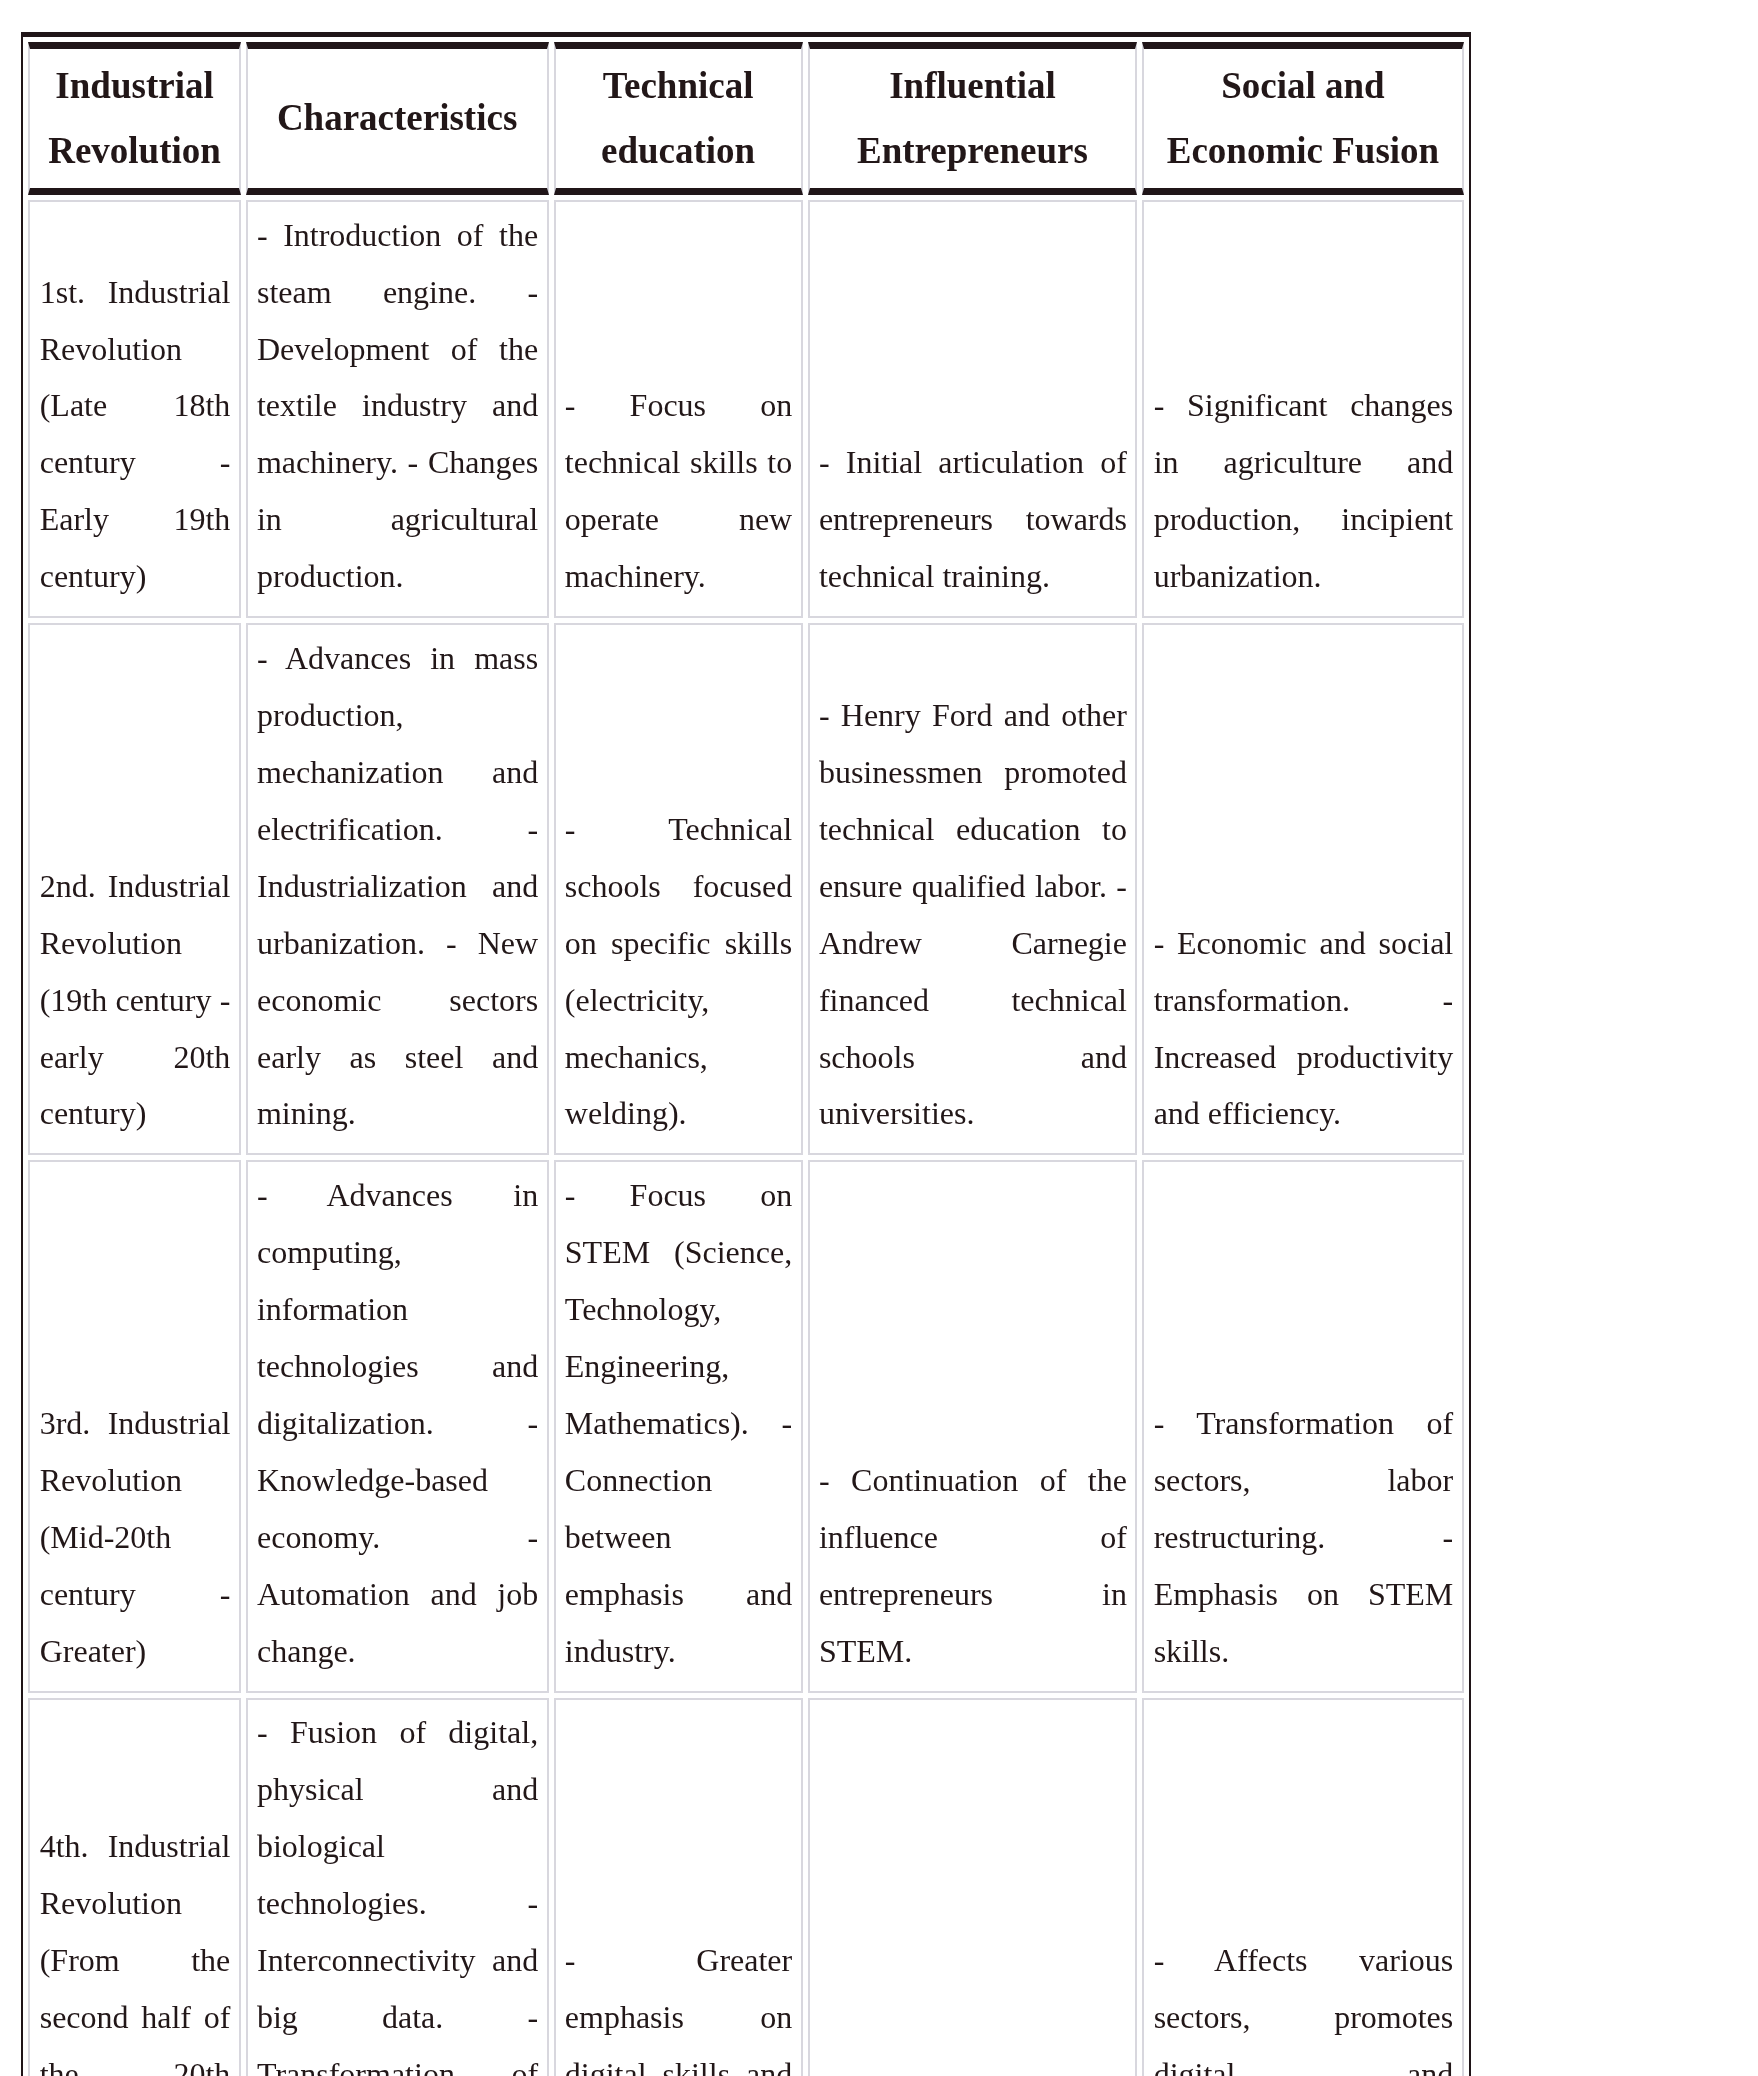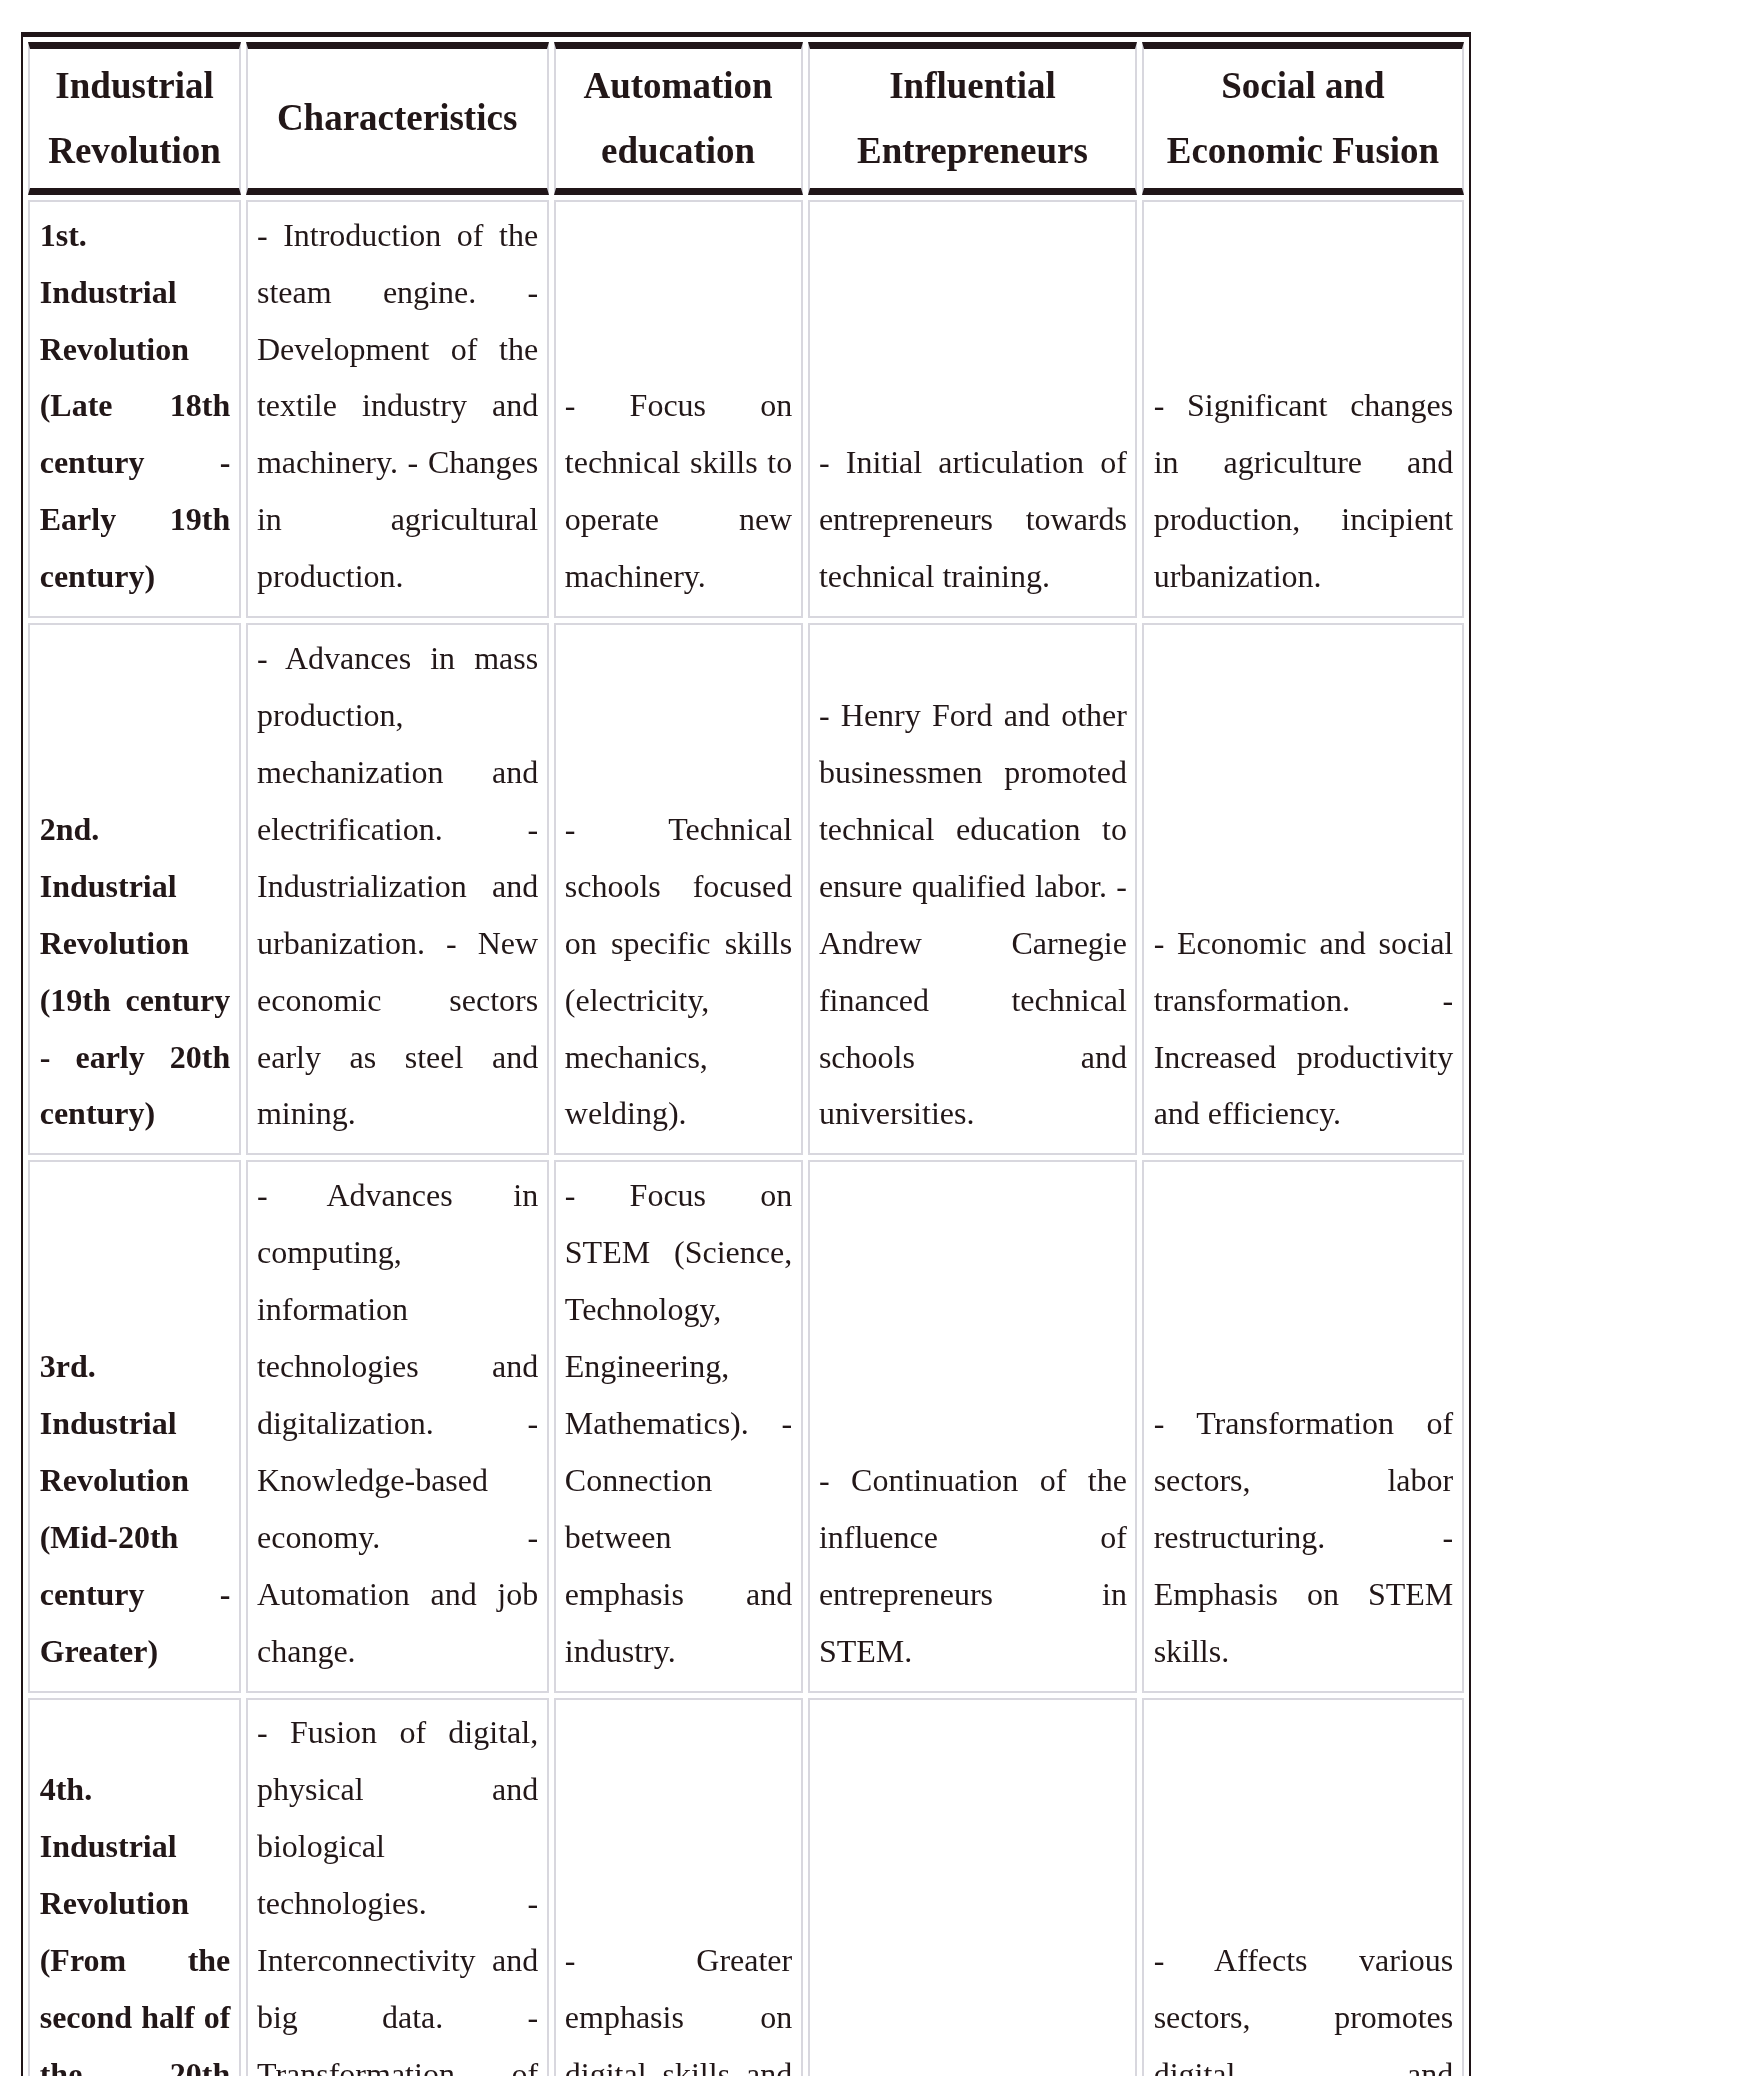--- a/index.html
+++ b/index.html
@@ -53,21 +53,21 @@
   }
   td {
     font-size: 32px;
     line-height: 1.78;
     text-align: justify;
     text-justify: inter-word;
     vertical-align: bottom;
     padding: 4.6px 8.4px 11px 9.3px;
   }
   td.period {
-    font-weight: bold;
+    font-weight: normal;
     margin-left: 24px;
   }
   tr.r1 td { height: 393px; }
   tr.r2 td { height: 481px; }
   tr.r3 td { height: 478px; }
   tr.r4 td { height: 481px; }
   col.c1 { width: 15.0%; }
   col.c2 { width: 21.4%; }
   col.c3 { width: 17.6%; }
   col.c4 { width: 23.3%; }
@@ -83,21 +83,21 @@
         <col class="c1">
           <col class="c2">
           <col class="c3">
           <col class="c4">
           <col class="c5">
       </colgroup>
       <thead>
         <tr>
           <th>Industrial Revolution</th>
           <th>Characteristics</th>
-          <th>Automation education</th>
+          <th>Technical education</th>
           <th>Influential Entrepreneurs</th>
           <th>Social and Economic Fusion</th>
         </tr>
       </thead>
       <tbody>
         <tr class="r1">
           <td class="period">1st. Industrial Revolution (Late 18th century - Early 19th century)</td>
           <td>- Introduction of the steam engine. - Development of the textile industry and machinery. - Changes in agricultural production.</td>
           <td>- Focus on technical skills to operate new machinery.</td>
           <td>- Initial articulation of entrepreneurs towards technical training.</td>

